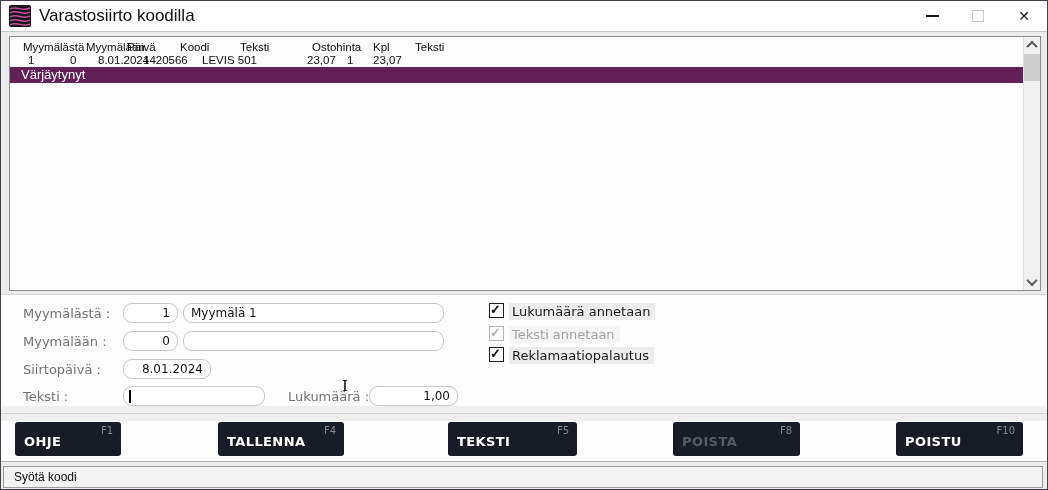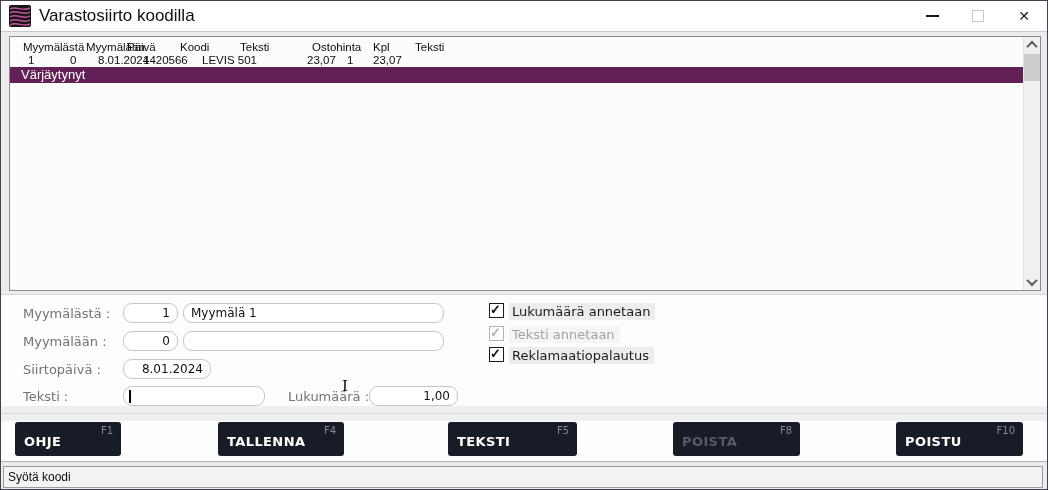--- a/index.html
+++ b/index.html
@@ -53,21 +53,21 @@
   .gray-band{position:absolute;left:0;right:0;top:405px;height:15px;background:#efefef;}
   .band-line{position:absolute;left:0;right:0;top:412px;height:1px;background:#d5d5d5;}
   
   .btn{position:absolute;top:421px;height:34px;background:#181c27;border:none;border-radius:3px;padding:0;cursor:pointer;}
   .btn-label{position:absolute;left:9px;top:12px;font-size:13px;font-weight:bold;letter-spacing:.4px;color:#ffffff;font-family:"DejaVu Sans",sans-serif;white-space:pre;}
   .btn-fkey{position:absolute;right:8px;top:3px;font-size:10px;color:#848892;font-family:"DejaVu Sans",sans-serif;}
   .btn.disabled .btn-label{color:#565b68;}
   
   .status-divider{position:absolute;left:0;right:0;top:460px;height:1px;background:#b2b2b2;}
   .status-area{position:absolute;left:0;right:0;top:461px;bottom:0;background:#ececec;}
-  .status-box{position:absolute;left:2px;top:4px;width:1040px;height:22px;background:#f3f3f3;border:1px solid #9b9b9b;box-sizing:border-box;}
+  .status-box{position:absolute;left:2px;top:4px;width:1040px;height:22px;background:#f3f3f3;border:1px solid #9b9b9b;box-sizing:border-box;padding-left:6px;}
   .status-box span{display:block;line-height:20px;padding-left:4px;font-size:12px;color:#0d0d0d;white-space:pre;}
 </style>
 </head>
 <body>
 
 <div class="window">
 
   <div class="titlebar">
     <svg class="app-icon" viewBox="0 0 22 22">
       <rect x="0" y="0" width="22" height="22" rx="2" fill="#17171a"></rect>

